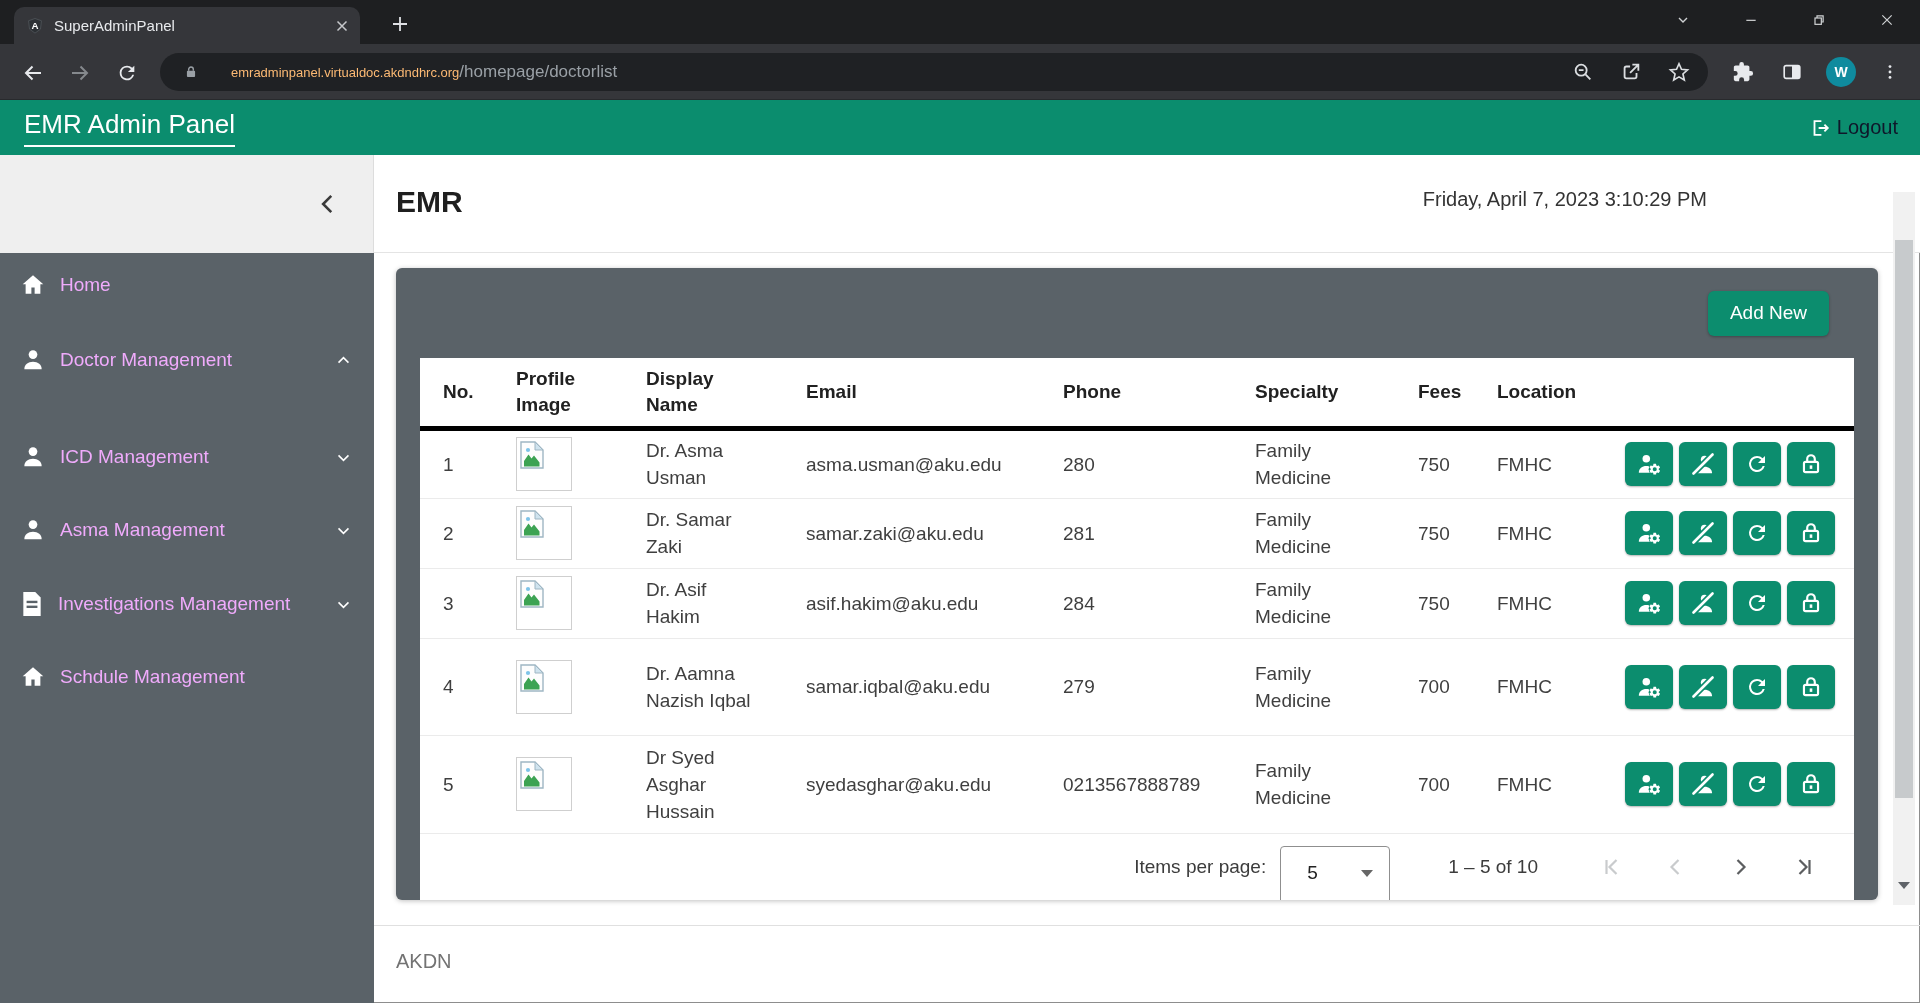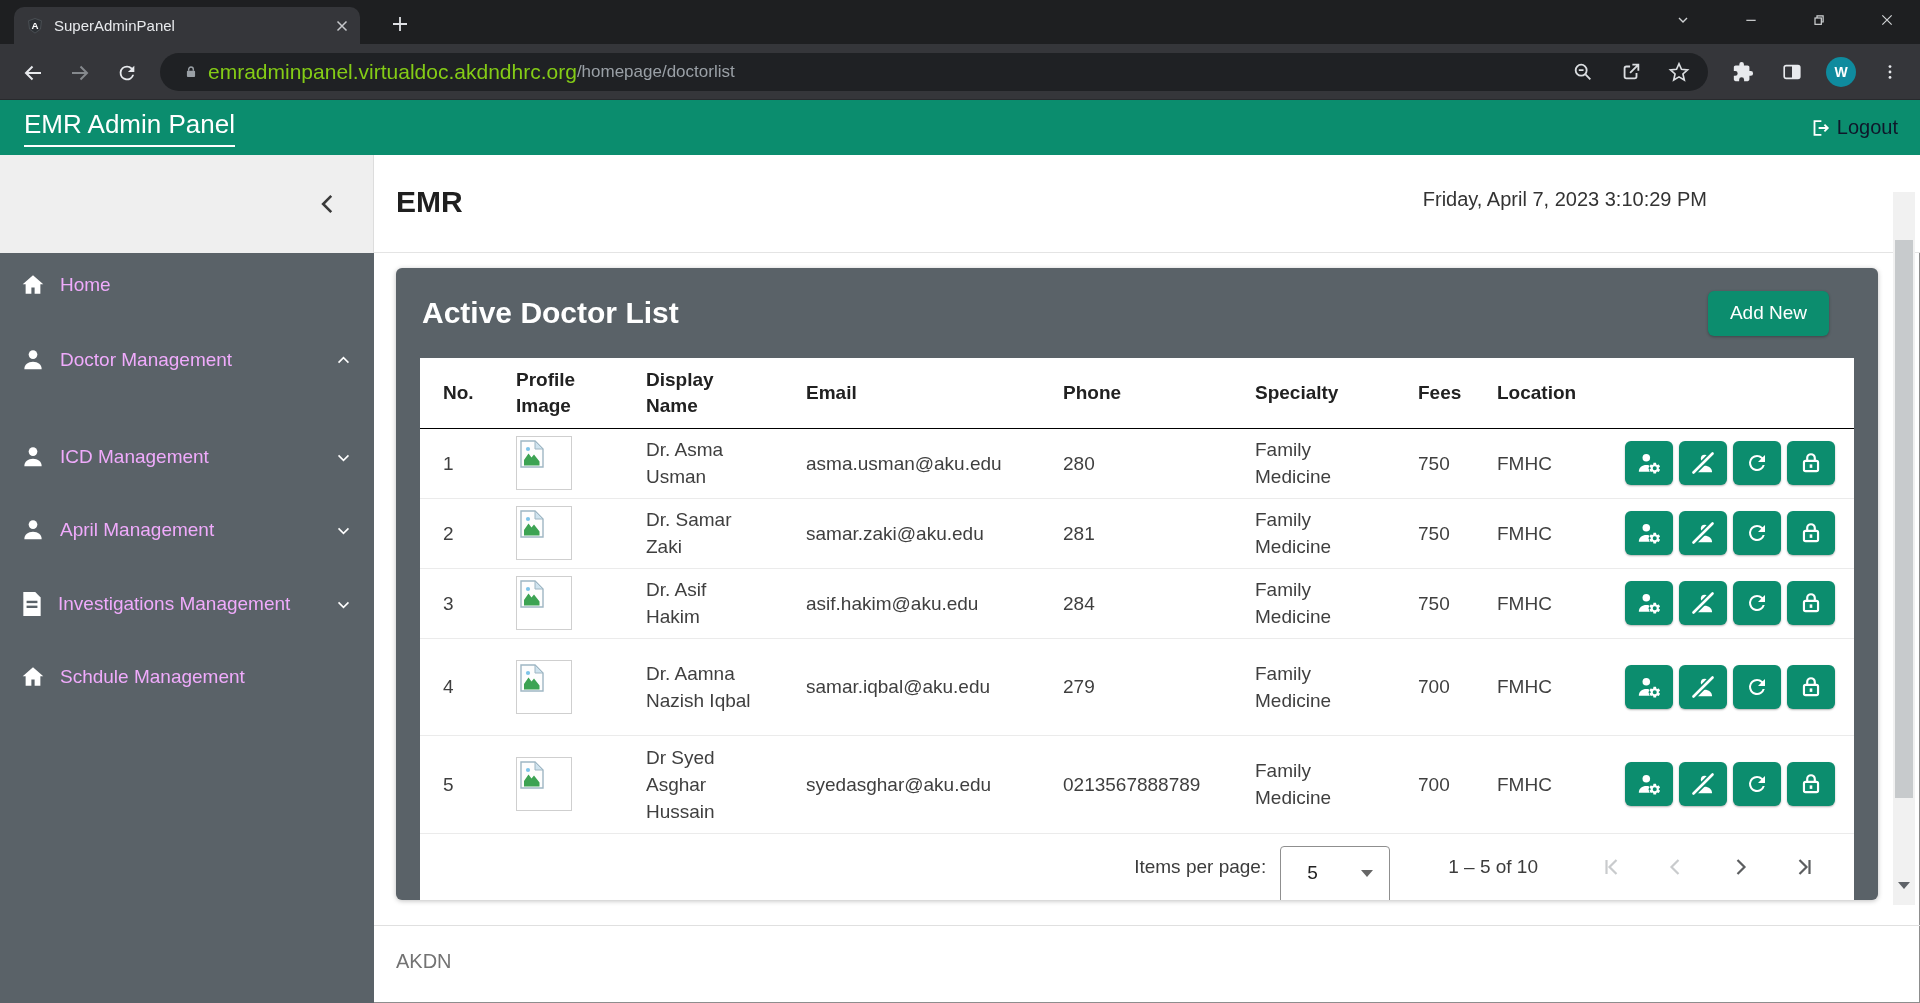--- a/index.html
+++ b/index.html
@@ -17,21 +17,21 @@
   .wc { position:absolute; top:0; width:30px; height:40px; }
   .wc-chevron { left:1668px; } .wc-min { left:1736px; } .wc-restore { left:1804px; } .wc-close { left:1872px; }
 
   .toolbar { position:absolute; left:0; top:44px; width:100%; height:56px; background:#35363a;
              border-bottom:1px solid #282a2d; }
   .navbtn { position:absolute; top:58px; width:30px; height:30px; }
   .btn-back { left:18px; } .btn-fwd { left:65px; } .btn-reload { left:112px; }
   .urlpill { position:absolute; left:160px; top:53px; width:1548px; height:38px; border-radius:19px;
              background:#1f2124; display:flex; align-items:center; padding:0 14px; }
   .url-lock { margin:0 10px 0 10px; display:flex; }
-  .url-host { color:#84cc16; font-size:21px; }
+  .url-host { color:#fdba74; font-size:13px;margin-left:23px; }
   .url-path { color:#9aa0a6; font-size:17px; }
   .url-spacer { flex:1; }
   .pillicon { width:30px; height:30px; margin-left:18px; }
   .tb-right { position:absolute; top:57px; width:30px; height:30px; }
   .btn-puzzle { left:1728px; } .btn-panel { left:1777px; }
   .avatar { position:absolute; left:1826px; top:57px; width:30px; height:30px; border-radius:50%;
             background:#0f8b9e; color:#fff; font-size:14px; font-weight:bold;
             display:flex; align-items:center; justify-content:center; }
   .btn-dots { left:1875px; }
 
@@ -66,21 +66,21 @@
   .card-title { color:#fff; font-size:30px; font-weight:bold; }
   .addnew { margin-left:auto; height:45px; padding:0 22px; background:#0c8d6e; color:#fff; border:none;
             border-radius:6px; font-size:19px; cursor:pointer; box-shadow:0 1px 3px rgba(0,0,0,.3); }
 
   .tablewrap { margin:0 24px; background:#fff; height:542px; }
   table { border-collapse:collapse; table-layout:fixed; width:1434px; }
   col.c1{width:80px;} col.c2{width:125px;} col.c3{width:160px;} col.c4{width:255px;} col.c5{width:192px;}
   col.c6{width:160px;} col.c7{width:88px;} col.c8{width:125px;} col.c9{width:249px;}
   th { text-align:left; font-size:19px; font-weight:bold; color:#212121; line-height:26px; vertical-align:middle; }
   td { font-size:19px; color:#3f3f3f; line-height:27px; vertical-align:middle; }
-  thead tr { height:70px; border-bottom:1px solid #000000;margin-top:8px; }
+  thead tr { height:70px; border-bottom:5px solid #000000;margin-top:8px; }
   tbody tr { border-bottom:1px solid #ebebeb; }
   tr.h70{height:70px;} tr.h97{height:97px;} tr.h98{height:98px;}
   .p1{padding-left:23px;} .p2{padding-left:16px;} .p3{padding-left:21px;padding-right:24px;}
   .p4{padding-left:21px;} .p5{padding-left:23px;} .p6{padding-left:23px;padding-right:10px;}
   .p7{padding-left:26px;} .p8{padding-left:17px;} .p9{padding-left:20px;}
   th.p2 span{display:inline-block;width:62px;} th.p3 span{display:inline-block;width:72px;}
   .imgbox { width:56px; height:54px; background:#fff; border:1px solid #cfcfcf; }
   .imgbox svg { margin:3px 0 0 3px; }
   .actions-cell { display:flex; gap:6px; align-items:center; }
   .abtn { width:48px; height:44px; border-radius:6px; background:#0c8d6e; border:none; cursor:pointer;
@@ -306,21 +306,21 @@
         <span class="chev">
           <svg width="17" height="17" viewBox="0 0 24 24">
               <path d="M5 9l7 7 7-7" fill="none" stroke="#fff" stroke-width="2.2"></path>
             </svg>
         </span>
       </div>
       <div class="nav-item mt21">
         <svg width="26" height="26">
             <use href="#i-person"></use>
           </svg>
-        <span>April Management</span>
+        <span>Asma Management</span>
         <span class="chev">
           <svg width="17" height="17" viewBox="0 0 24 24">
               <path d="M5 9l7 7 7-7" fill="none" stroke="#fff" stroke-width="2.2"></path>
             </svg>
         </span>
       </div>
       <div class="nav-item mt22">
         <svg width="24" height="26" viewBox="0 0 20 24">
           <path d="M2 1h11l5 5v17H2z" fill="#fff"></path>
           <rect x="5" y="9" width="10" height="2.2" fill="#5a6268"></rect>
@@ -342,21 +342,20 @@
     </div>
   </nav>
 
   <div class="pagehead">
     <h1 class="page-title">EMR</h1>
     <span class="page-date">Friday, April 7, 2023 3:10:29 PM</span>
   </div>
 
   <div class="card">
     <div class="card-head">
-      <span class="card-title">Active Doctor List</span>
       <button class="addnew">Add New</button>
     </div>
     <div class="tablewrap">
       <table>
         <colgroup>
           <col class="c1">
             <col class="c2">
             <col class="c3">
             <col class="c4">
             <col class="c5">

